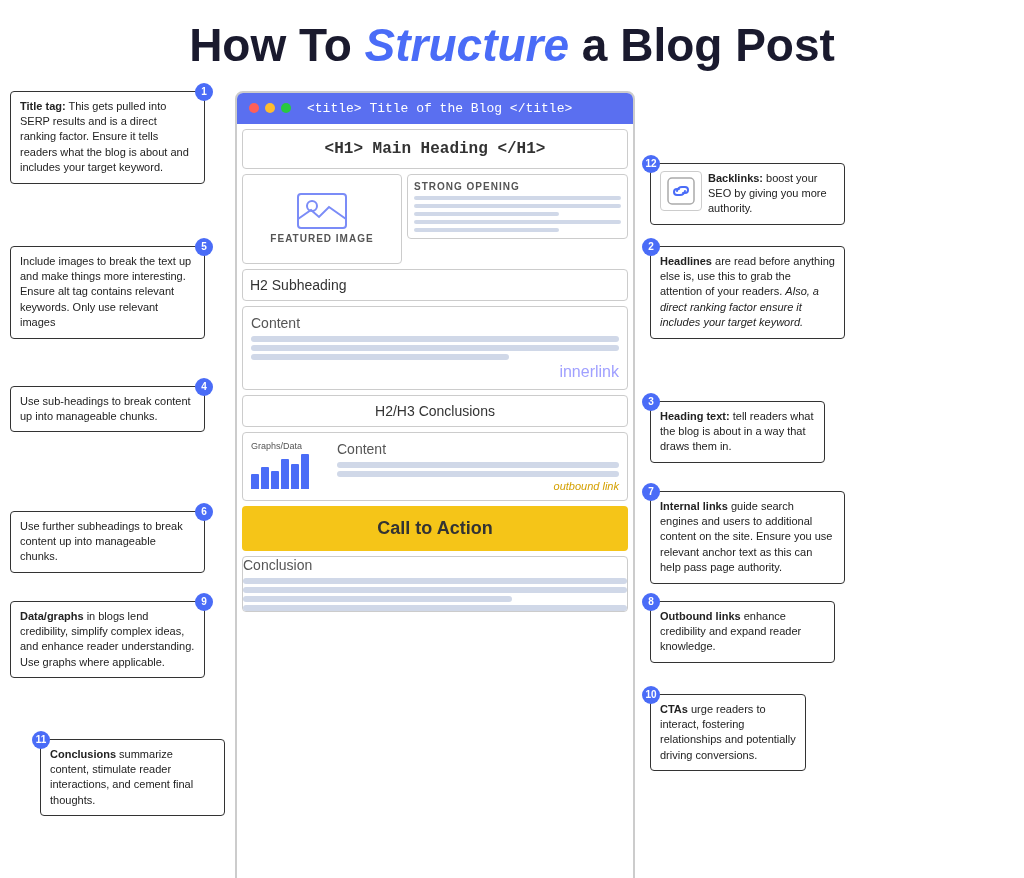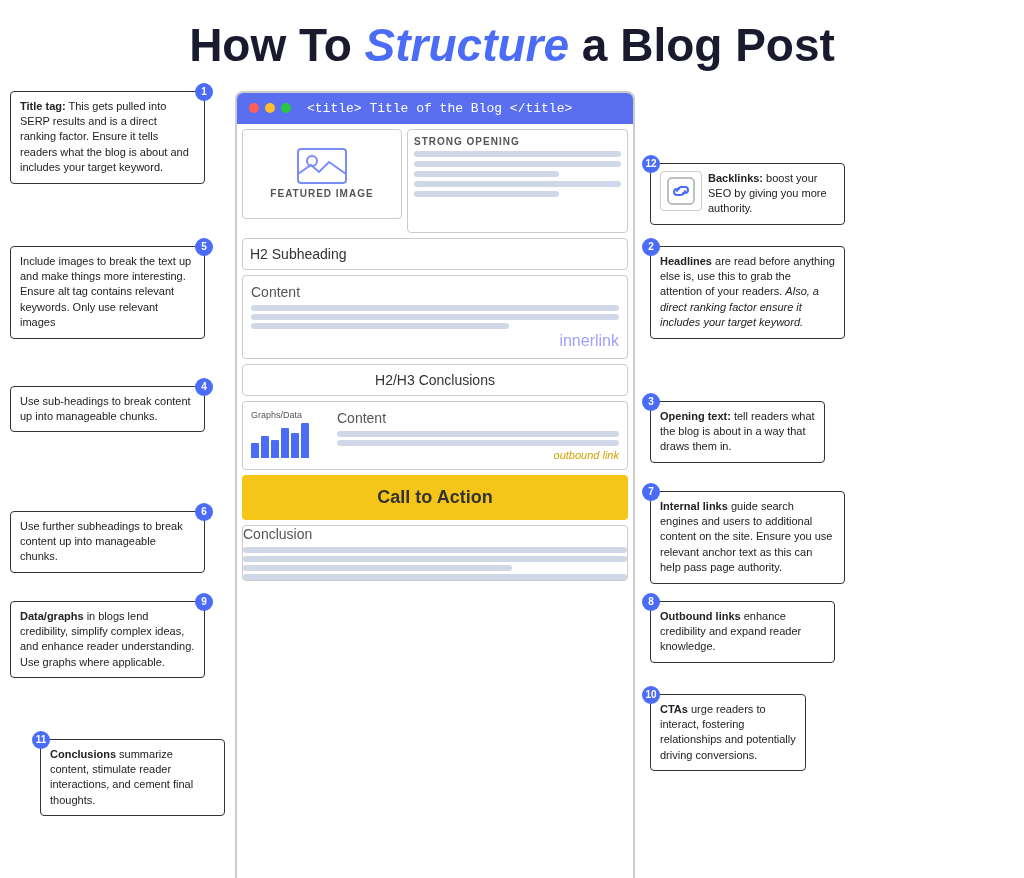--- a/index.html
+++ b/index.html
@@ -114,21 +114,21 @@
       font-size: 10px;
       color: #555;
       font-weight: 700;
       margin-top: 4px;
       letter-spacing: 1px;
     }
     .strong-opening-box {
       border: 1.5px solid #ccc;
       border-radius: 4px;
       flex: 1;
-      height: 104px;
+      height: 65px;
       display: flex;
       flex-direction: column;
       padding: 6px;
       gap: 4px;
       background: #fff;
     }
     .strong-opening-title {
       font-size: 10px;
       font-weight: 700;
       color: #555;
@@ -314,20 +314,23 @@
 
     <div class="blog-mockup">
 
       <div class="browser-bar">
         <div class="browser-dot dot-red"></div>
         <div class="browser-dot dot-yellow"></div>
         <div class="browser-dot dot-green"></div>
         <span class="browser-title">&lt;title&gt; Title of the Blog &lt;/title&gt;</span>
       </div>
 
+      <div class="blog-section">
+        <div class="blog-section-title h1-section">&lt;H1&gt; Main Heading &lt;/H1&gt;</div>
+      </div>
 
       <div class="featured-row">
         <div class="featured-img-box">
           <svg width="50" height="36" viewBox="0 0 50 36" fill="none" xmlns="http://www.w3.org/2000/svg">
             <rect x="1" y="1" width="48" height="34" rx="3" stroke="#7b8cf7" stroke-width="2" fill="none"></rect>
             <circle cx="15" cy="13" r="5" stroke="#7b8cf7" stroke-width="2" fill="none"></circle>
             <path d="M1 26 L14 17 L22 24 L32 14 L49 26" stroke="#7b8cf7" stroke-width="2" fill="none"></path>
           </svg>
           <div class="featured-label">FEATURED IMAGE</div>
         </div>
@@ -405,21 +408,21 @@
         </div>
       </div>
 
       <div class="annotation-box" style="top:155px; left:10px; width:195px;">
         <span class="circle-num" style="top:-9px; left:-9px;">2</span>
         <span class="bold">Headlines</span><span> are read before anything else is, use this to grab the attention of your readers. </span><span class="italic">Also, a direct ranking factor ensure it includes your target keyword.</span>
       </div>
 
       <div class="annotation-box" style="top:310px; left:10px; width:175px;">
         <span class="circle-num" style="top:-9px; left:-9px;">3</span>
-        <span class="bold">Opening text:</span><span> tell readers what the blog is about in a way that draws them in.</span>
+        <span class="bold">Heading text:</span><span> tell readers what the blog is about in a way that draws them in.</span>
       </div>
 
       <div class="annotation-box" style="top:400px; left:10px; width:195px;">
         <span class="circle-num" style="top:-9px; left:-9px;">7</span>
         <span class="bold">Internal links</span><span> guide search engines and users to additional content on the site. Ensure you use relevant anchor text as this can help pass page authority.</span>
       </div>
 
       <div class="annotation-box" style="top:510px; left:10px; width:185px;">
         <span class="circle-num" style="top:-9px; left:-9px;">8</span>
         <span class="bold">Outbound links</span><span> enhance credibility and expand reader knowledge.</span>

